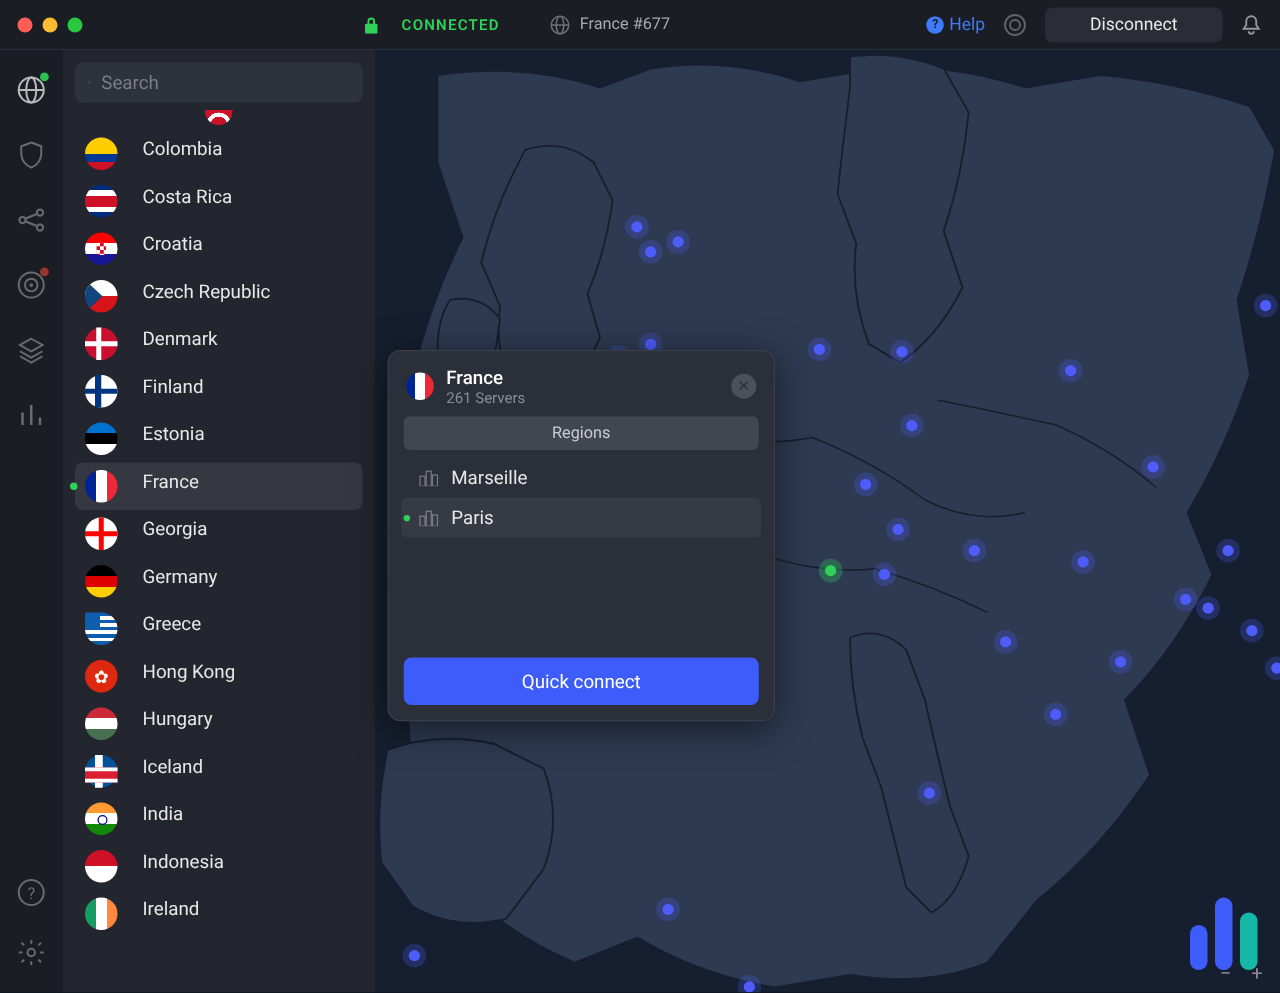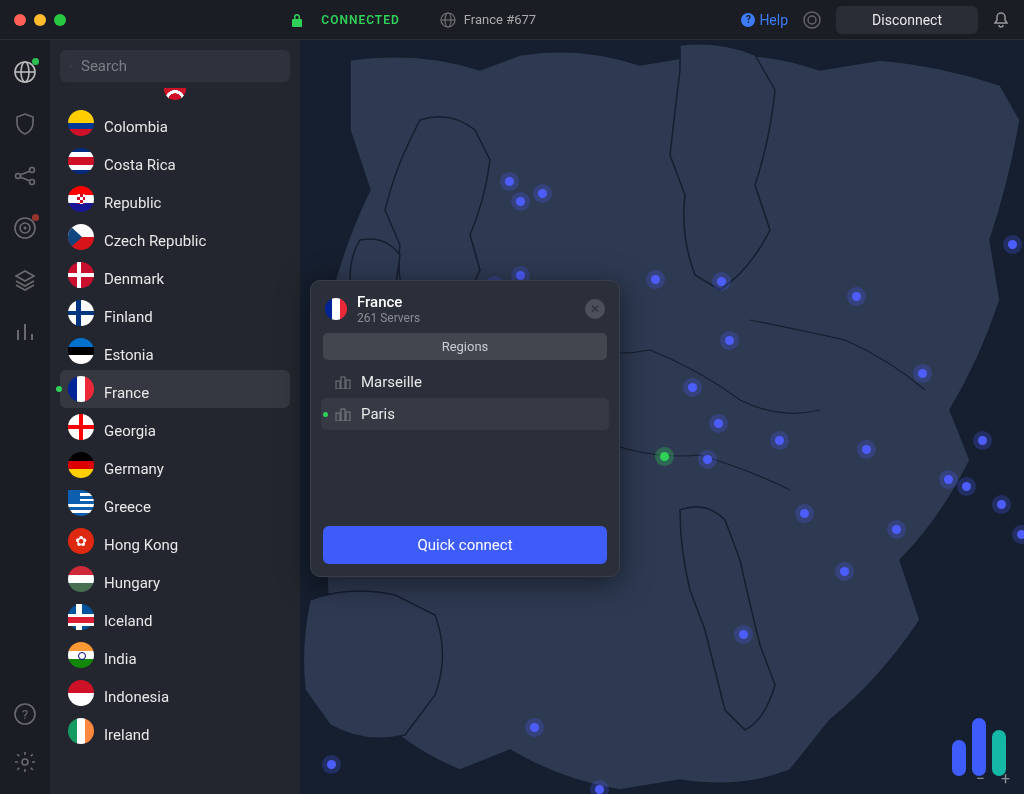--- a/index.html
+++ b/index.html
@@ -36,21 +36,21 @@
 .rail-icon .dot.red { background: #ff453a; }
 .rail-bottom { margin-top: auto; display: flex; flex-direction: column; gap: 24px; align-items: center; }
 
 
 .sidebar { width: 250px; background: #23262e; padding: 10px 10px 0 10px; overflow-y: hidden; }
 .search-box { background: #2e323c; border-radius: 6px; height: 32px; display: flex; align-items: center; padding: 0 10px; gap: 8px; margin-bottom: 6px; }
 .search-icon { width: 16px; height: 16px; opacity: 0.5; }
 .search-input { flex: 1; background: transparent; border: none; color: #aaa; font-size: 15px; outline: none; }
 .search-input::placeholder { color: #7a7d85; }
 .country-list { }
-.country-item { display: flex; align-items: flex-end; gap: 10px; padding: 6px 8px; border-radius: 6px; cursor: pointer; position: relative; }
+.country-item { display: flex; align-items: flex-start; gap: 20px; padding: 6px 8px; border-radius: 6px; cursor: pointer; position: relative; }
 .country-item.selected { background: #353841; }
 .country-item.selected::before { content: ""; position: absolute; left: -4px; top: 50%; transform: translateY(-50%); width: 6px; height: 6px; border-radius: 50%; background: #30d158; }
 .flag { width: 26px; height: 26px; border-radius: 50%; flex-shrink: 0; }
 .country-name { color: #e8e8e8; font-size: 15px; }
 
 
 .map-area { flex: 1; position: relative; background: #161f2f; overflow: hidden; }
 .map-bg { position: absolute; inset: 0; }
 .map-land { fill: #2e3a52; stroke: #161f2f; stroke-width: 1.5; }
 .map-dot { position: absolute; width: 9px; height: 9px; background: #4d5dfb; border-radius: 50%; box-shadow: 0 0 0 5px rgba(77,93,251,0.25); }
@@ -230,21 +230,21 @@
         <div class="country-item">
           <div class="flag flag-colombia"></div>
           <span class="country-name">Colombia</span>
         </div>
         <div class="country-item">
           <div class="flag flag-costarica"></div>
           <span class="country-name">Costa Rica</span>
         </div>
         <div class="country-item">
           <div class="flag flag-croatia"></div>
-          <span class="country-name">Republic</span>
+          <span class="country-name">Croatia</span>
         </div>
         <div class="country-item">
           <div class="flag flag-czech"></div>
           <span class="country-name">Czech Republic</span>
         </div>
         <div class="country-item">
           <div class="flag flag-denmark"></div>
           <span class="country-name">Denmark</span>
         </div>
         <div class="country-item">

